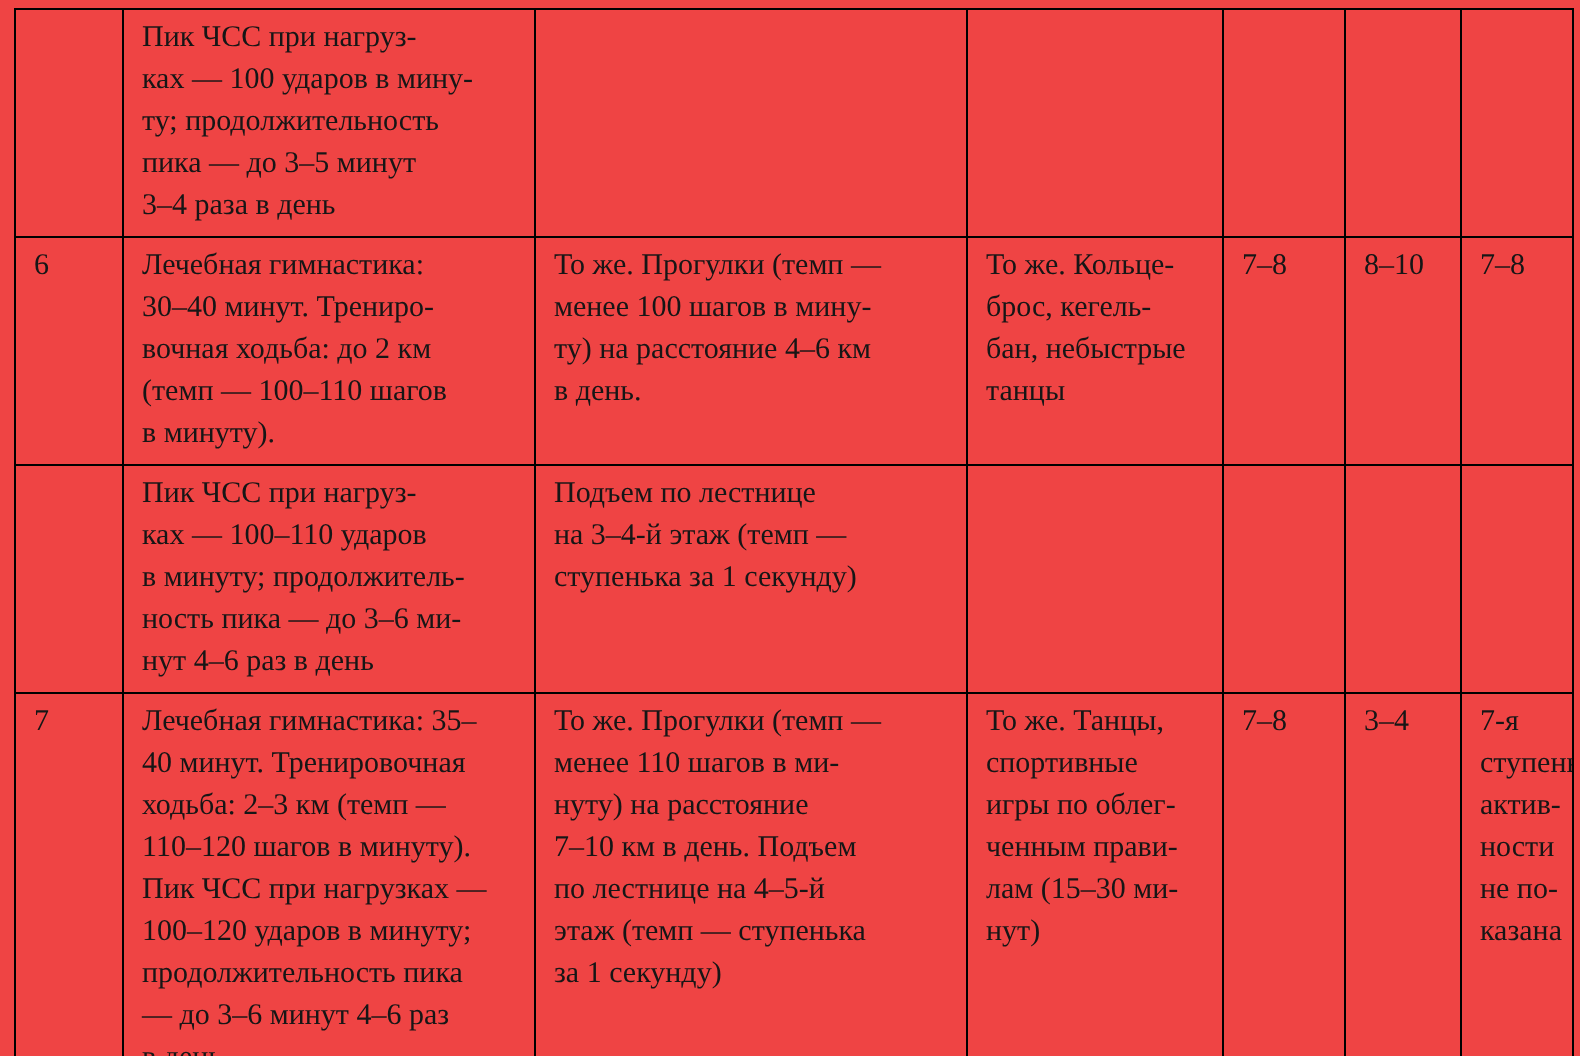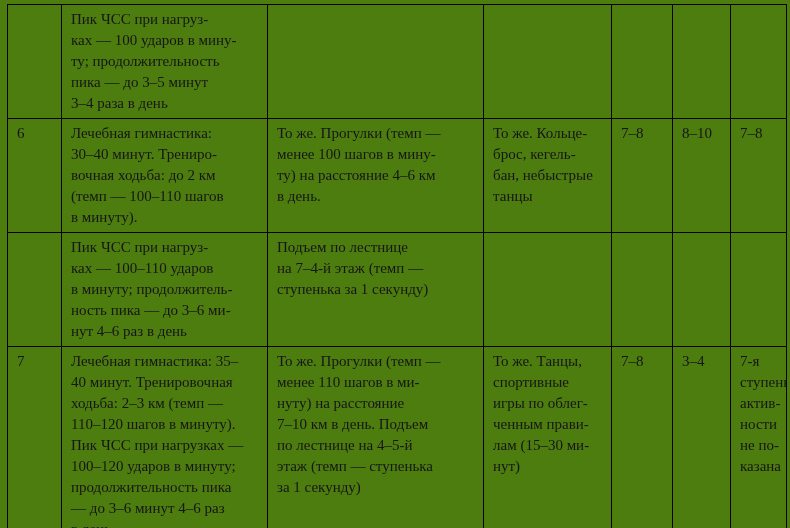--- a/index.html
+++ b/index.html
@@ -4,21 +4,21 @@
 <style>
   html, body {
     margin: 0;
     padding: 0;
     background: #ffffff;
   }
   .page {
     position: relative;
     width: 790px;
     height: 528px;
-    background: #4d7c0f;
+    background: #ef4444;
     overflow: hidden;
     font-family: "Liberation Serif", serif;
     color: #161616;
   }
   table.doc-table {
     position: absolute;
     left: 7px;
     top: 4px;
     width: 779px;
     border-collapse: collapse;
@@ -93,21 +93,21 @@
         <td class="small-cell">7–8</td>
       </tr>
       <tr class="r2">
         <td class="num-cell"></td>
         <td>Пик ЧСС при нагруз-
 ках — 100–110 ударов
 в минуту; продолжитель-
 ность пика — до 3–6 ми-
 нут 4–6 раз в день</td>
         <td>Подъем по лестнице
-на 7–4-й этаж (темп —
+на 3–4-й этаж (темп —
 ступенька за 1 секунду)</td>
         <td></td>
         <td class="small-cell"></td>
         <td class="small-cell"></td>
         <td class="small-cell"></td>
       </tr>
       <tr class="r3">
         <td class="num-cell">7</td>
         <td>Лечебная гимнастика: 35–
 40 минут. Тренировочная

